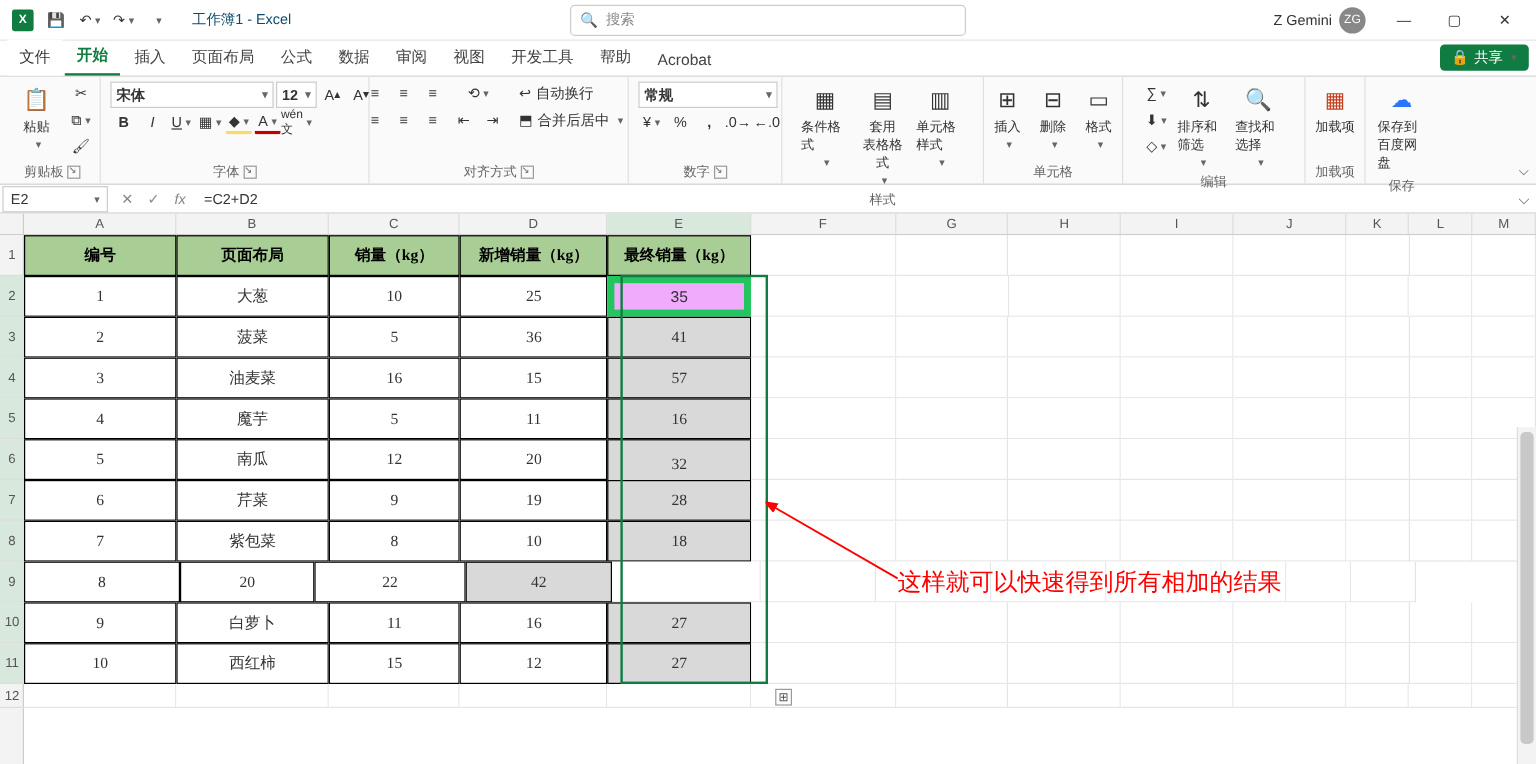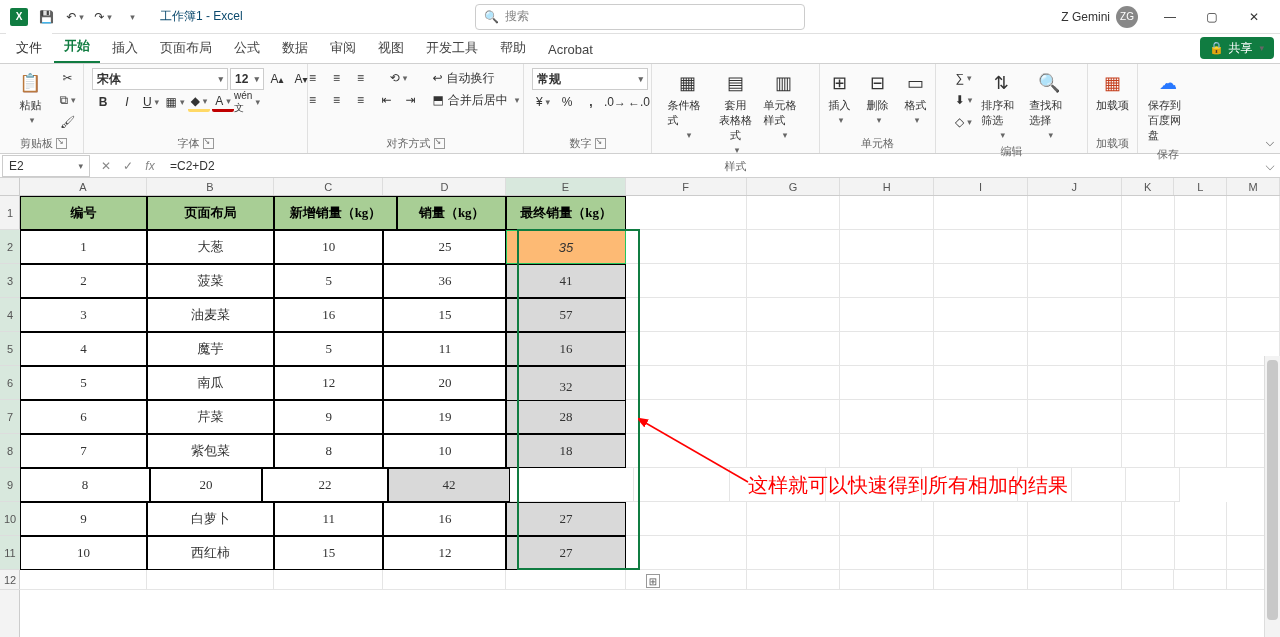--- a/index.html
+++ b/index.html
@@ -58,21 +58,21 @@
   .corner { position:absolute; left:0; top:0; width:20px; height:18px; background:#f3f3f3; border-right:1px solid #ccc; border-bottom:1px solid #ccc; }
   .row-headers { position:absolute; left:0; top:18px; width:20px; bottom:0; background:#f3f3f3; border-right:1px solid #ccc; }
   .rh { width:20px; border-bottom:1px solid #ddd; text-align:center; font-size:11px; color:#555; display:flex; align-items:center; justify-content:center; }
   .rh.sel-row { background:#d8e8dd; }
   .cells { position:absolute; left:20px; top:18px; right:0; bottom:0; }
   .cell-row { display:flex; }
   .cell { border-right:1px solid #e5e5e5; border-bottom:1px solid #e5e5e5; display:flex; align-items:center; justify-content:center; font-size:13px; overflow:hidden; }
   .cell.hdr { background:#a8ce95; font-weight:bold; color:#000; border:1px solid #000; font-family: "SimSun", serif; }
   .cell.data { background:#fff; border:1px solid #000; font-family: "SimSun", serif; }
   .cell.calc { background:#d9d9d9; border:1px solid #000; font-family: "SimSun", serif; }
-  .cell.first-calc { background:#fdba74; border:1px solid #22c55e;font-style:italic; }
+  .cell.first-calc { background:#f0abfc; border:6px solid #22c55e; }
   .cell.empty { background:#fff; }
   .sel-outline { position:absolute; border:2px solid #107c41; pointer-events:none; }
   .fill-handle-plus { position:absolute; width:14px; height:14px; border:1px solid #999; background:#fff; font-size:10px; display:flex; align-items:center; justify-content:center; color:#555; }
 
   
   .annotation-arrow { position:absolute; pointer-events:none; }
   .annotation-text { position:absolute; color:#ff0000; font-size:20px; font-family:"SimSun","Microsoft YaHei"; }
 
   
   .vscroll { position:absolute; right:0; top:178px; bottom:0; width:16px; background:#f3f3f3; border-left:1px solid #ddd; }
@@ -382,22 +382,22 @@
       <div class="rh sel-row" style="height: 34px;">8</div>
       <div class="rh sel-row" style="height: 34px;">9</div>
       <div class="rh sel-row" style="height: 34px;">10</div>
       <div class="rh sel-row" style="height: 34px;">11</div>
       <div class="rh" style="height: 20px;">12</div>
     </div>
   <div class="cells" id="cells">
       <div class="cell-row" style="height: 34px;">
         <div class="cell hdr" style="width: 130px; height: 34px;">编号</div>
         <div class="cell hdr" style="width: 130px; height: 34px;">页面布局</div>
+        <div class="cell hdr" style="width: 112px; height: 34px;">销量（kg）</div>
         <div class="cell hdr" style="width: 126px; height: 34px;">新增销量（kg）</div>
-        <div class="cell hdr" style="width: 112px; height: 34px;">销量（kg）</div>
         <div class="cell hdr" style="width: 122px; height: 34px;">最终销量（kg）</div>
         <div class="cell empty" style="width: 124px; height: 34px;"></div>
         <div class="cell empty" style="width: 96px; height: 34px;"></div>
         <div class="cell empty" style="width: 96px; height: 34px;"></div>
         <div class="cell empty" style="width: 96px; height: 34px;"></div>
         <div class="cell empty" style="width: 96px; height: 34px;"></div>
         <div class="cell empty" style="width: 54px; height: 34px;"></div>
         <div class="cell empty" style="width: 54px; height: 34px;"></div>
         <div class="cell empty" style="width: 54px; height: 34px;"></div>
       </div>

